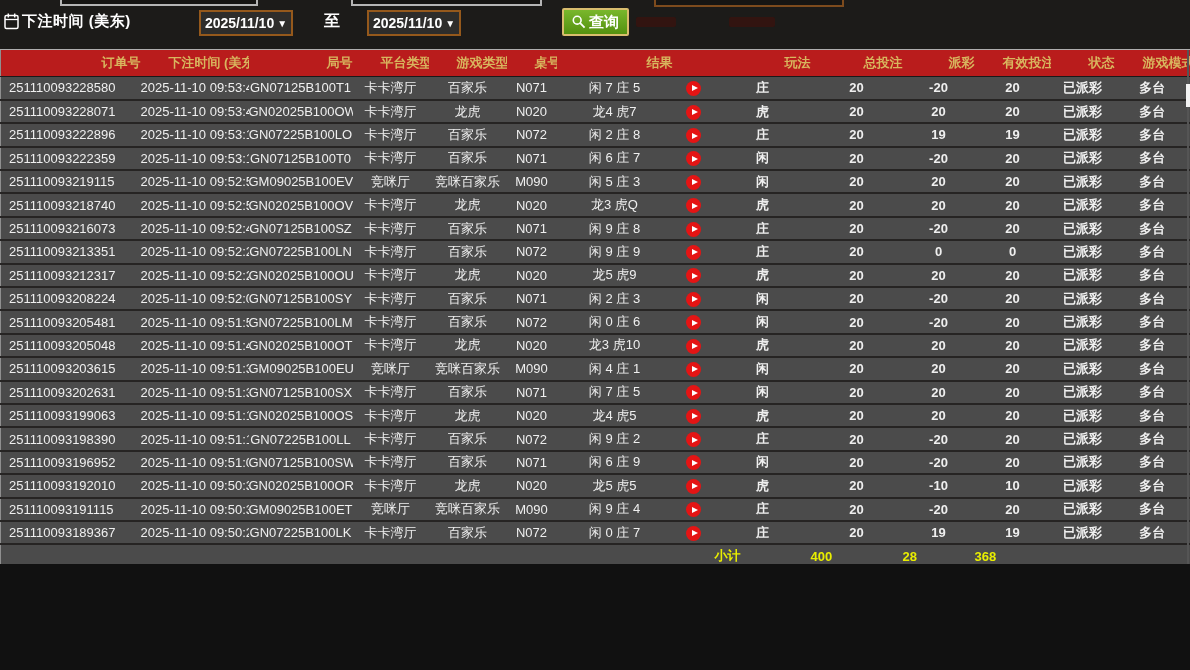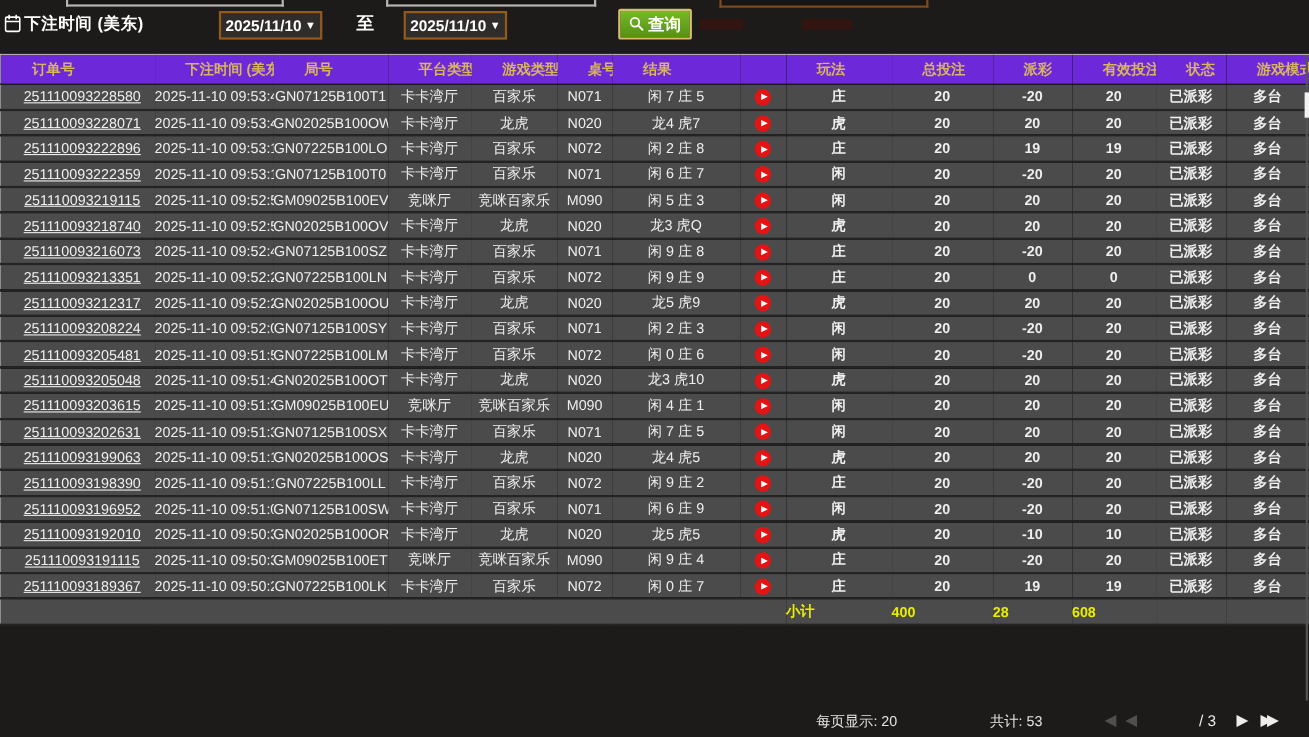--- a/index.html
+++ b/index.html
@@ -1,19 +1,19 @@
 <!DOCTYPE html>
 <html><head>
 <meta charset="utf-8">
 <style>
   * { margin:0; padding:0; box-sizing:border-box; }
   html,body { background:#111; }
   body { font-family:"Liberation Sans","DejaVu Sans",sans-serif; }
   .page {
-    position:relative; width:1190px; height:670px;
+    position:relative; width:1190px; height:564px;
     background:#1c1b19; overflow:hidden; color:#efefef;
   }
 
   
   .frag { position:absolute; top:0; height:6px; background:#161513;
           border:2px solid #b5b5b5; border-top:none; }
   .frag.brown { border-color:#7d4b1d; height:7px; }
   #frag1 { left:60px;  width:198px; }
   #frag2 { left:351px; width:191px; }
   #frag3 { left:654px; width:190px; }
@@ -43,29 +43,29 @@
   #faint2 { left:729px; width:46px; }
 
   
   table.bets {
     position:absolute; left:0; top:49px; width:1190px;
     border-collapse:collapse; table-layout:fixed;
     border-top:1px solid #aeaeae; border-left:1px solid #8f8f8f; border-right:1px solid #6a6a6a;
     font-size:13px;
   }
   table.bets thead th {
-    height:27px; background:#6d28d9; color:#d8b55e; font-weight:bold;
-    font-size:13px; text-align:left; border-bottom:1px solid #1a1a1a;
+    height:27px; background:#b91c1c; color:#d8b55e; font-weight:bold;
+    font-size:13px; text-align:right; border-bottom:1px solid #1a1a1a;
     white-space:nowrap; overflow:hidden;padding-left:28px;
   }
   table.bets tbody td {
     height:23.4px; background:#4b4b4b; color:#efefef; text-align:center;
     border-bottom:2px solid #262423; white-space:nowrap; overflow:hidden;
   }
-  table.bets td.c-order { text-align:center; padding-left:8px;text-decoration:underline; }
+  table.bets td.c-order { text-align:left; padding-left:8px; }
   table.bets td.c-bold, table.bets td.c-payout { font-weight:bold;margin-top:18px; }
   td.c-play2, td.c-bet, td.c-valid, td.c-mode { font-weight:bold; }
   .pos  { color:#c21835; font-weight:bold; }
   .neg  { color:#5ce614; font-weight:bold; }
   .zero { color:#efefef; font-weight:bold; }
   .status-paid { color:#1adf1a; font-weight:bold; }
   .play-icon {
     display:inline-flex; align-items:center; justify-content:center;
     width:15px; height:15px; border-radius:50%; background:#e41414;
     vertical-align:middle; cursor:pointer;
@@ -518,21 +518,21 @@
       <td class="status-paid">已派彩</td>
       <td class="c-mode">多台</td>
     </tr>
   </tbody>
     <tfoot>
       <tr>
         <td colspan="8"></td>
         <td>小计</td>
         <td>400</td>
         <td>28</td>
-        <td>608</td>
+        <td>368</td>
         <td></td>
         <td></td>
       </tr>
     </tfoot>
   </table>
 
   <div class="scroll-track"></div>
   <div class="scroll-thumb"></div>
 
   <div class="footer">

